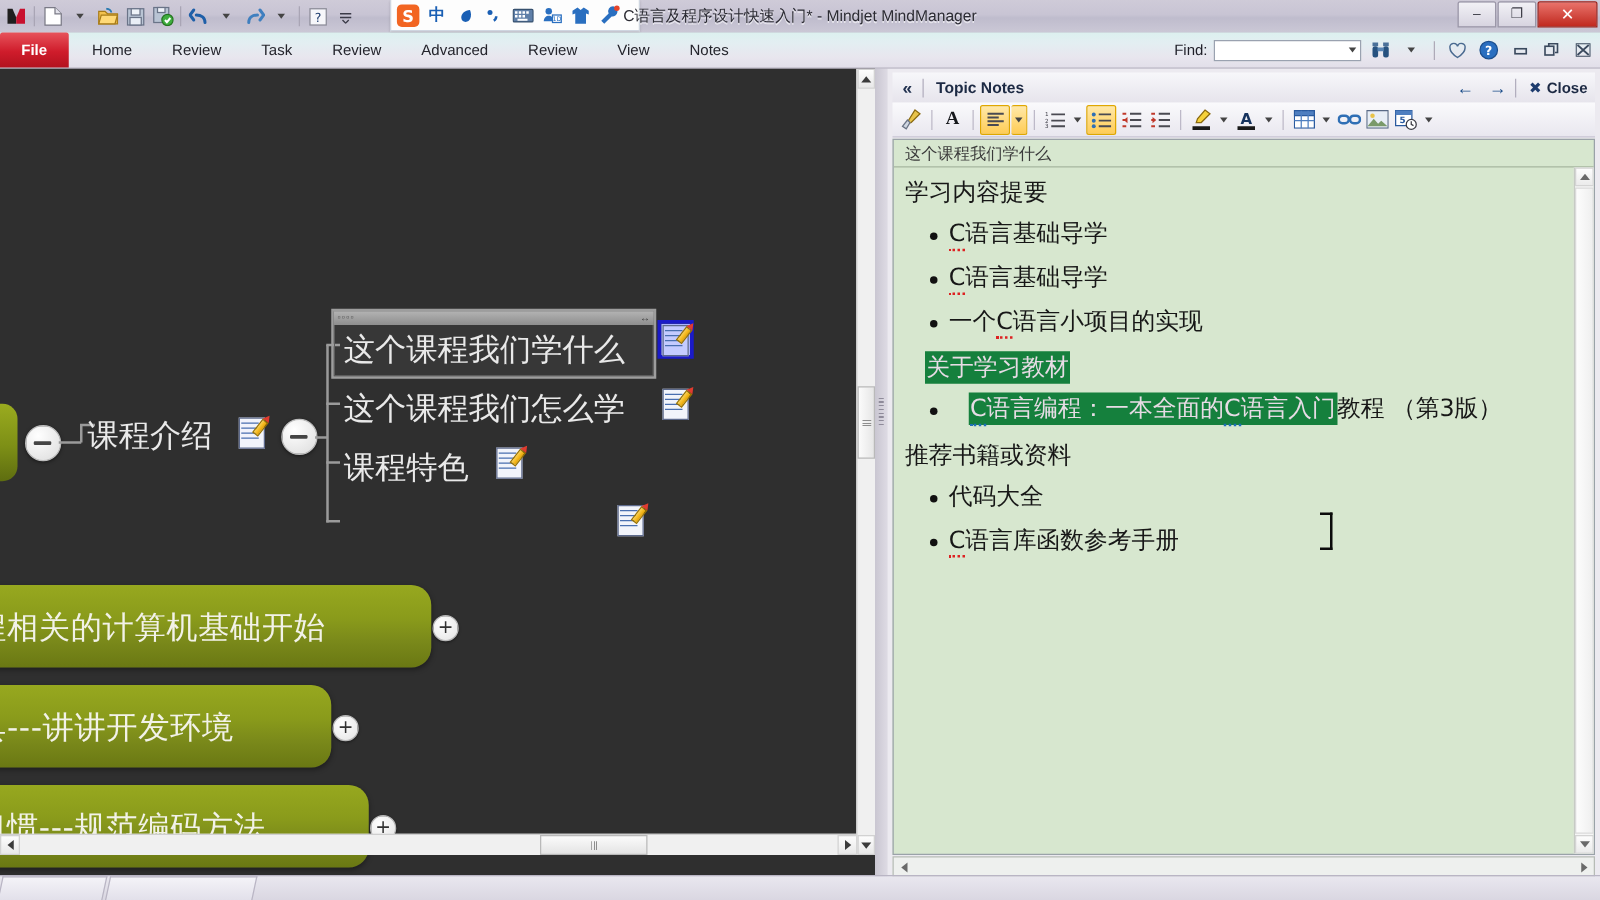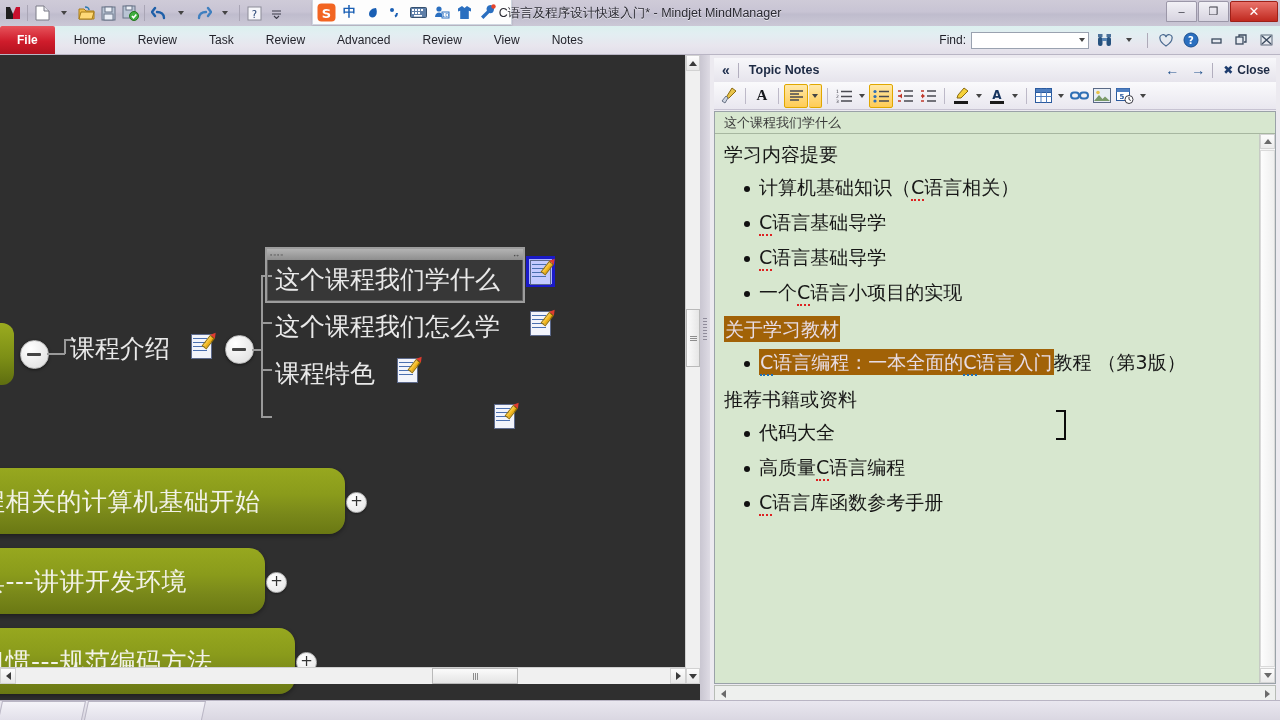--- a/index.html
+++ b/index.html
@@ -178,21 +178,21 @@
   }
   .doc{position:absolute;left:0;top:22px;right:15px;bottom:0;padding:11px 0 0 9px;box-sizing:border-box;}
   .para{font-size:19px;color:#171717;line-height:1;margin:0 0 16px 0;
     font-family:"DejaVu Sans","Liberation Sans",sans-serif;white-space:nowrap;}
   .para.head{margin-bottom:14px;}
   .bullets{list-style:none;margin:0 0 18px 0;padding:0;}
   .bullets li{position:relative;padding-left:35px;font-size:19px;color:#171717;
     margin-bottom:16px;line-height:1;white-space:nowrap;
     font-family:"DejaVu Sans","Liberation Sans",sans-serif;}
   .bullets li:before{content:"";position:absolute;left:20px;top:8px;width:6px;height:6px;background:#111;border-radius:50%;}
-  .sel{background:#a16207;color:#e7dce5;padding:2px 1px;}
+  .sel{background:#15803d;color:#e7dce5;padding:2px 1px;margin-left:16px;}
   .uc{border-bottom:2px dotted #d22;padding-bottom:1px;}
   .uc-sel{border-bottom:2px dotted #1d6fb8;padding-bottom:1px;}
 
   .caret-ibeam{position:absolute;left:1060px;top:410px;width:2px;height:30px;}
   .caret-ibeam:before,.caret-ibeam:after{content:"";position:absolute;left:-4px;width:10px;height:2px;background:#0b0b0b;}
   .caret-ibeam:before{top:0;} .caret-ibeam:after{bottom:0;}
   .caret-ibeam span{position:absolute;left:4px;top:0;width:2px;height:30px;background:#0b0b0b;}
 
   .nvscroll{position:absolute;right:0;top:22px;width:15px;bottom:0;background:#f6f6f6;border-left:1px solid #c6cbc4;}
   .nvscroll .a1,.nvscroll .a2{position:absolute;left:0;width:15px;height:15px;display:flex;align-items:center;justify-content:center;
@@ -707,23 +707,20 @@
 
     <div class="notes-body">
       <div class="subjline">这个课程我们学什么</div>
 
       <div class="doc">
 
         <p class="para head">学习内容提要</p>
 
         <ul class="bullets">
           <li>
-            <span>计算机基础知识（</span><span class="uc">C</span><span>语言相关）</span>
-          </li>
-          <li>
             <span></span><span class="uc">C</span><span>语言基础导学</span>
           </li>
           <li>
             <span></span><span class="uc">C</span><span>语言基础导学</span>
           </li>
           <li>
             <span>一个</span><span class="uc">C</span><span>语言小项目的实现</span>
           </li>
         </ul>
 
@@ -735,23 +732,20 @@
           <li><span class="sel"><span class="uc-sel">C</span><span>语言编程：一本全面的</span><span class="uc-sel">C</span><span>语言入门</span></span><span>教程  （第3版）</span></li>
         </ul>
 
         <p class="para head">推荐书籍或资料</p>
 
         <ul class="bullets">
           <li>
             <span>代码大全</span><span class="uc"></span><span></span>
           </li>
           <li>
-            <span>高质量</span><span class="uc">C</span><span>语言编程</span>
-          </li>
-          <li>
             <span></span><span class="uc">C</span><span>语言库函数参考手册</span>
           </li>
         </ul>
       </div>
 
       <div class="nvscroll">
         <div class="a1">
             <div class="tri tri-u" style="border-bottom-color:#6a6a6a;"></div>
           </div>
         <div class="nvthumb"></div>

